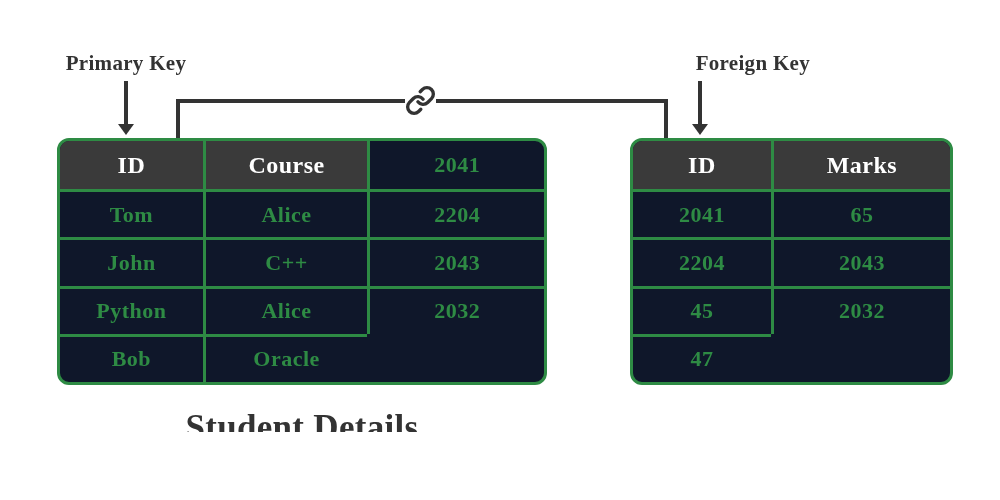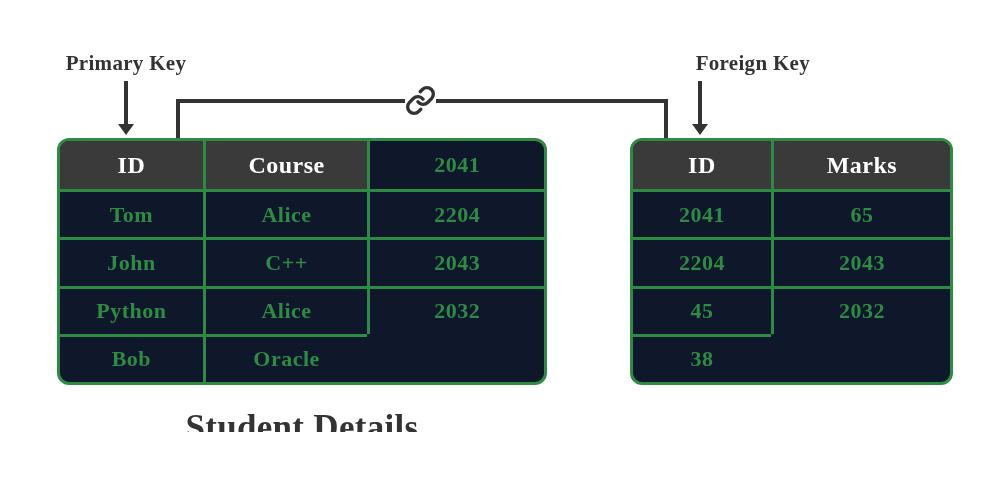--- a/index.html
+++ b/index.html
@@ -115,18 +115,18 @@
 
     <div class="cell bcell">2041</div>
     <div class="cell bcell">65</div>
 
     <div class="cell bcell">2204</div>
 
     <div class="cell bcell">2043</div>
     <div class="cell bcell">45</div>
 
     <div class="cell bcell">2032</div>
-    <div class="cell bcell">38</div>
+    <div class="cell bcell">47</div>
   </div>
 
   <div class="tbl-title title-left">Student Details</div>
 
 </div>
 
 </body></html>

